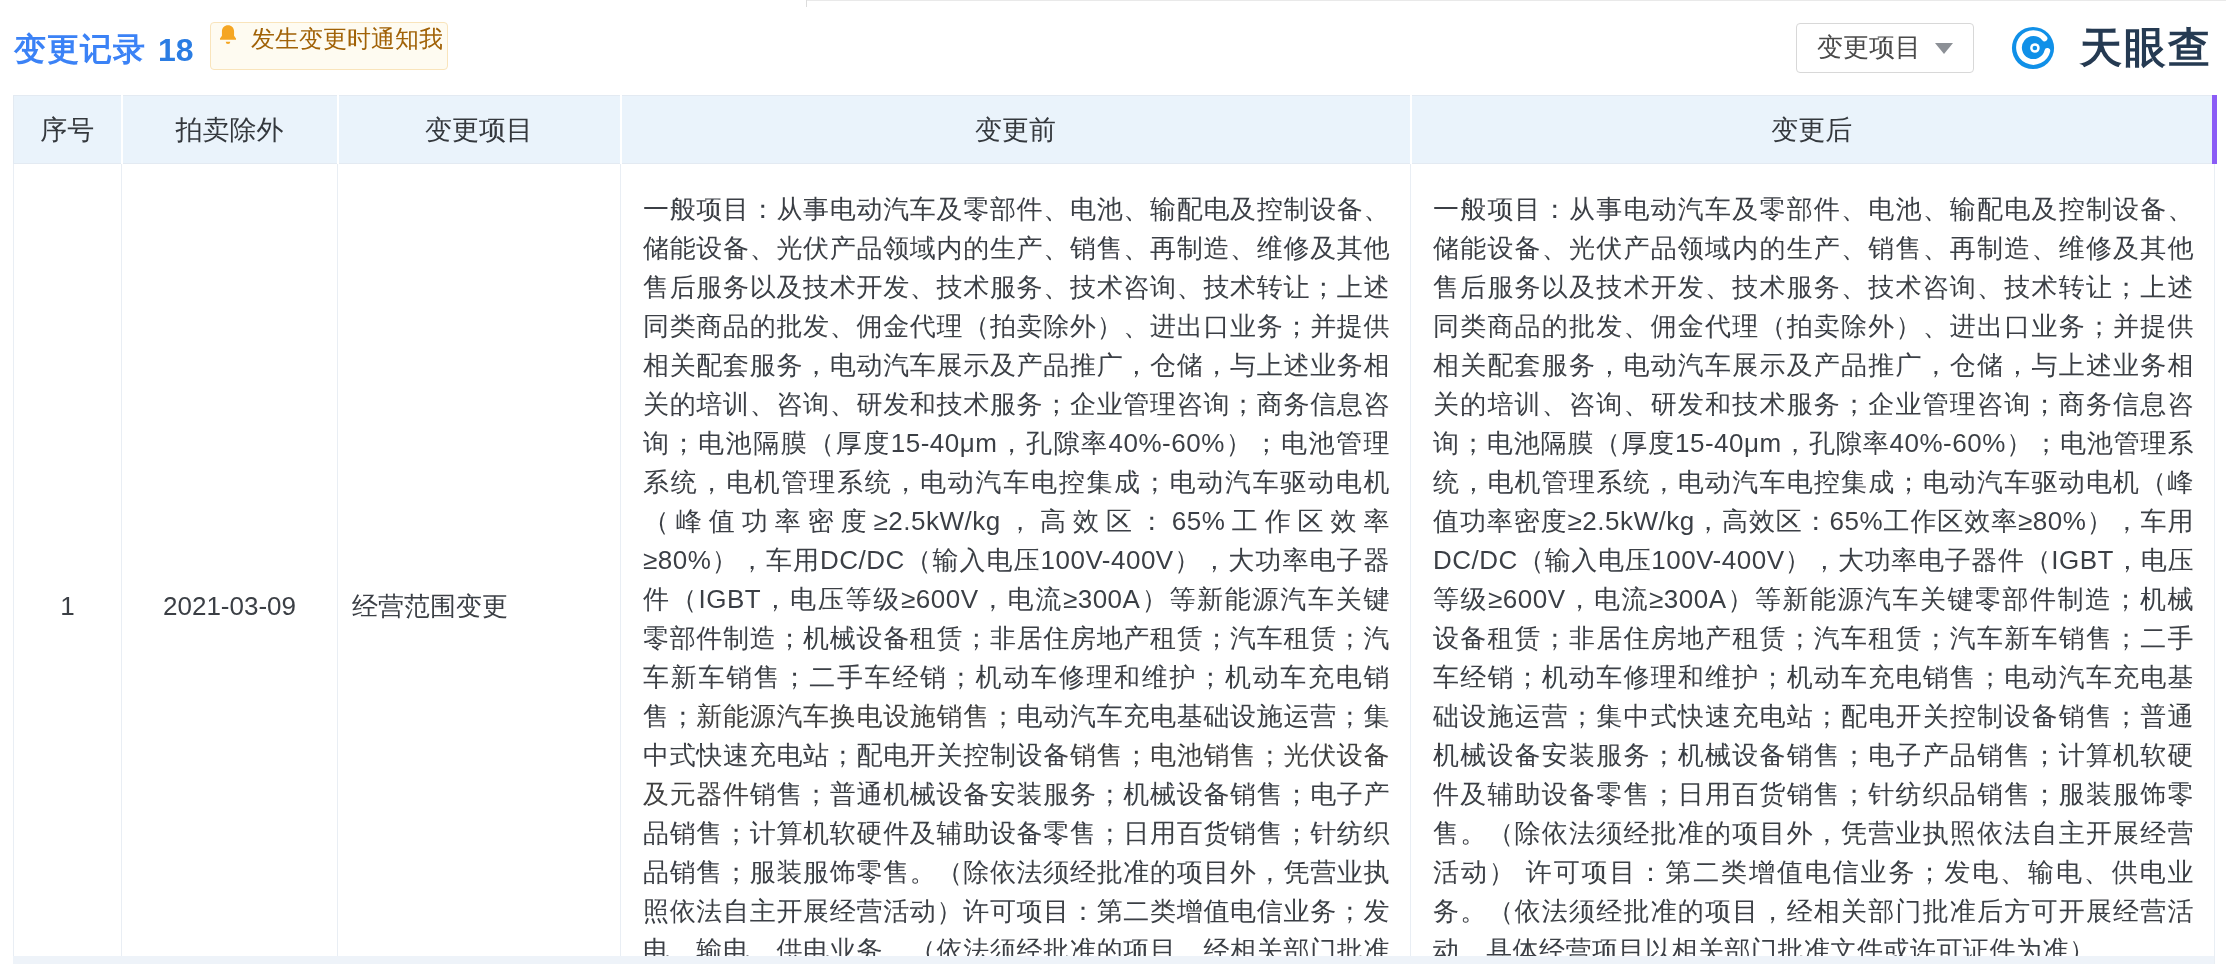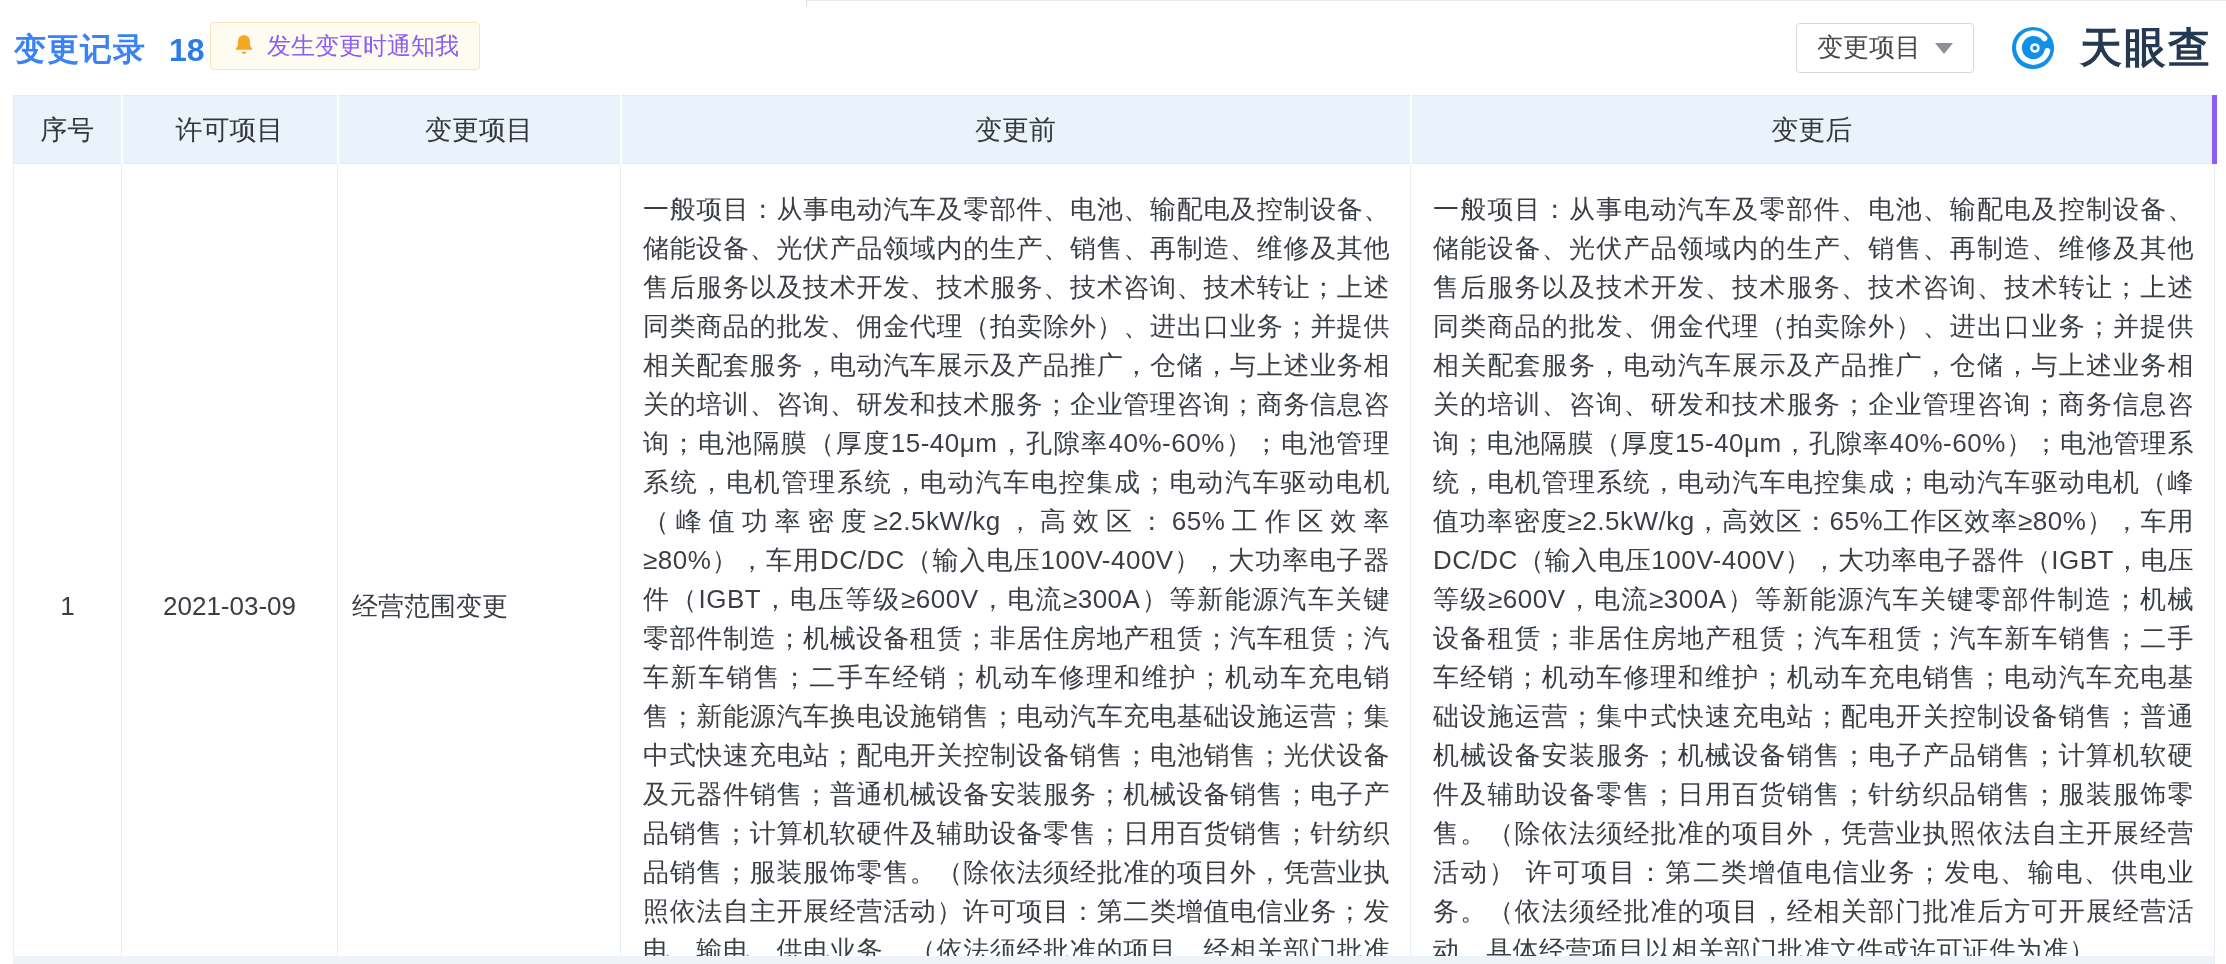--- a/index.html
+++ b/index.html
@@ -7,24 +7,24 @@
               font-family:"Liberation Sans","DejaVu Sans",sans-serif; position:relative; }
 
   
   .top-hairline { position:absolute; top:0; left:806px; width:1420px; height:1px; background:#e9e9e9; }
   .top-tick { position:absolute; top:0; left:806px; width:1px; height:7px; background:#dcdcdc; }
 
   
   .bar { position:absolute; top:0; left:0; width:100%; height:95px; }
   .title-wrap { position:absolute; left:14px; top:28px; display:flex; align-items:center; }
   .page-title { font-size:32px; font-weight:bold; color:#3b82f6; letter-spacing:1px; }
-  .count { font-size:32px; font-weight:bold; color:#2b7de3; margin-left:23px; }
-  .notify { position:absolute; left:210px; top:22px; height:48px; display:flex; align-items:center;
-            gap:10px; padding:0 20px; background:#fefbf1; border:1px solid #f9e4bb; border-radius:4px;
-            color:#8b5cf6; font-size:24px; cursor:pointer; }
+  .count { font-size:32px; font-weight:bold; color:#2b7de3; margin-left:12px; }
+  .notify { position:absolute; left:210px; top:22px; height:48px; display:flex; 
+            gap:10px; padding:0 4px; background:#fefbf1; border:1px solid #f9e4bb; border-radius:4px;
+            color:#a16207; font-size:24px; cursor:pointer; }
   .notify svg { width:26px; height:26px; }
   .right-tools { position:absolute; right:14px; top:0; height:95px; display:flex; align-items:center; gap:36px; }
   .filter { height:50px; min-width:162px; display:flex; align-items:center; justify-content:center;
             gap:14px; padding:0 20px; background:#fff; border:1px solid #d8d8d8; border-radius:4px;
             color:#4a4a4a; font-size:26px; cursor:pointer; }
   .caret { width:0; height:0; border-left:9px solid transparent; border-right:9px solid transparent;
            border-top:11px solid #8c9096; margin-top:2px; }
   .logo { display:flex; align-items:center; gap:24px; cursor:pointer; }
   .logo svg { width:46px; height:46px; }
   .logo-text { font-size:42px; font-weight:bold; color:#253a52; letter-spacing:2px; }
@@ -83,21 +83,21 @@
   <colgroup>
     <col style="width:108px">
       <col style="width:216px">
       <col style="width:283px">
     <col style="width:790px">
       <col style="width:804px">
   </colgroup>
   <thead>
     <tr>
       <th>序号</th>
-      <th>许可项目</th>
+      <th>拍卖除外</th>
       <th>变更项目</th>
       <th>变更前</th>
       <th>变更后</th>
     </tr>
   </thead>
   <tbody>
     <tr>
       <td class="c-serial">1</td>
       <td class="c-date">2021-03-09</td>
       <td class="c-item">经营范围变更</td>

